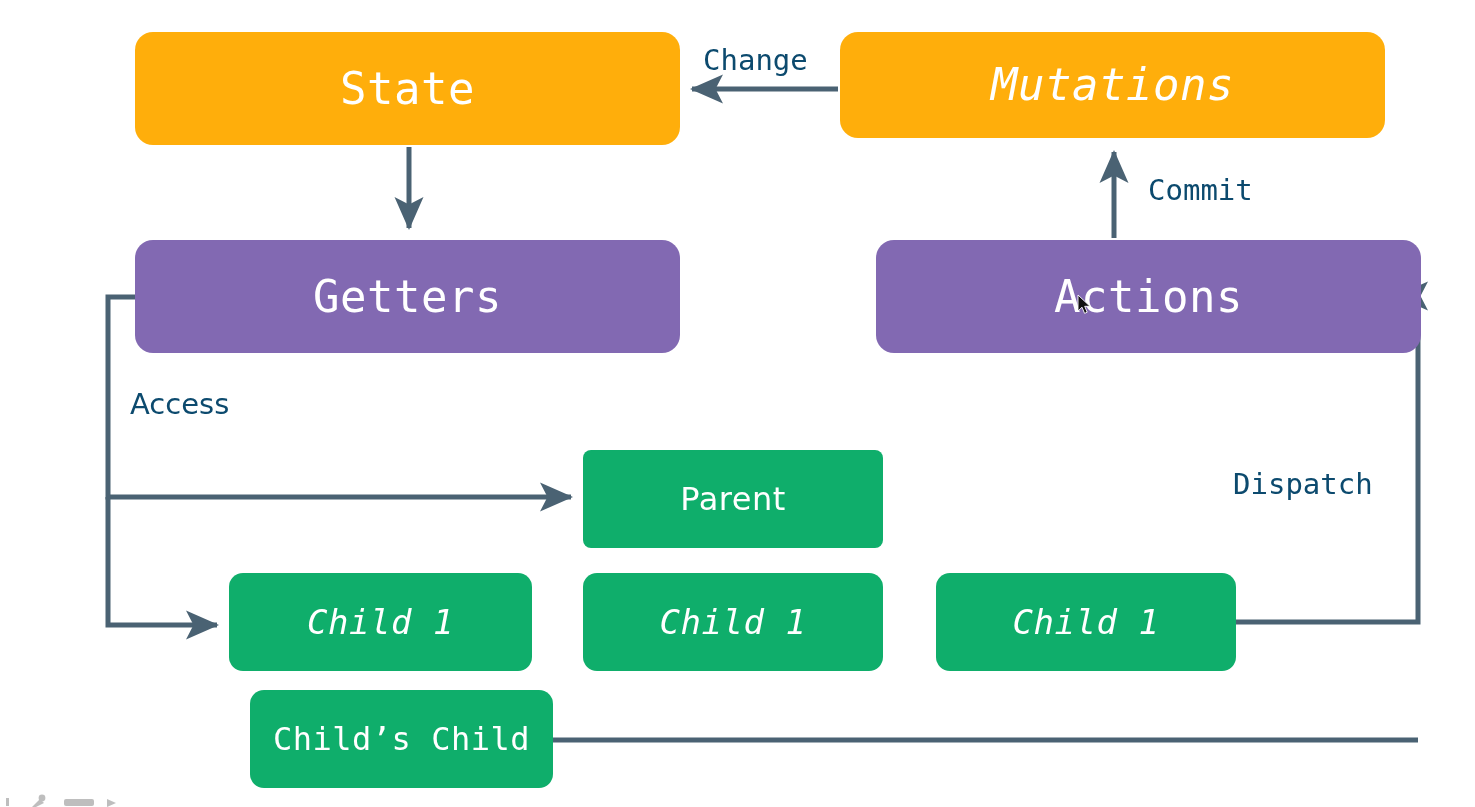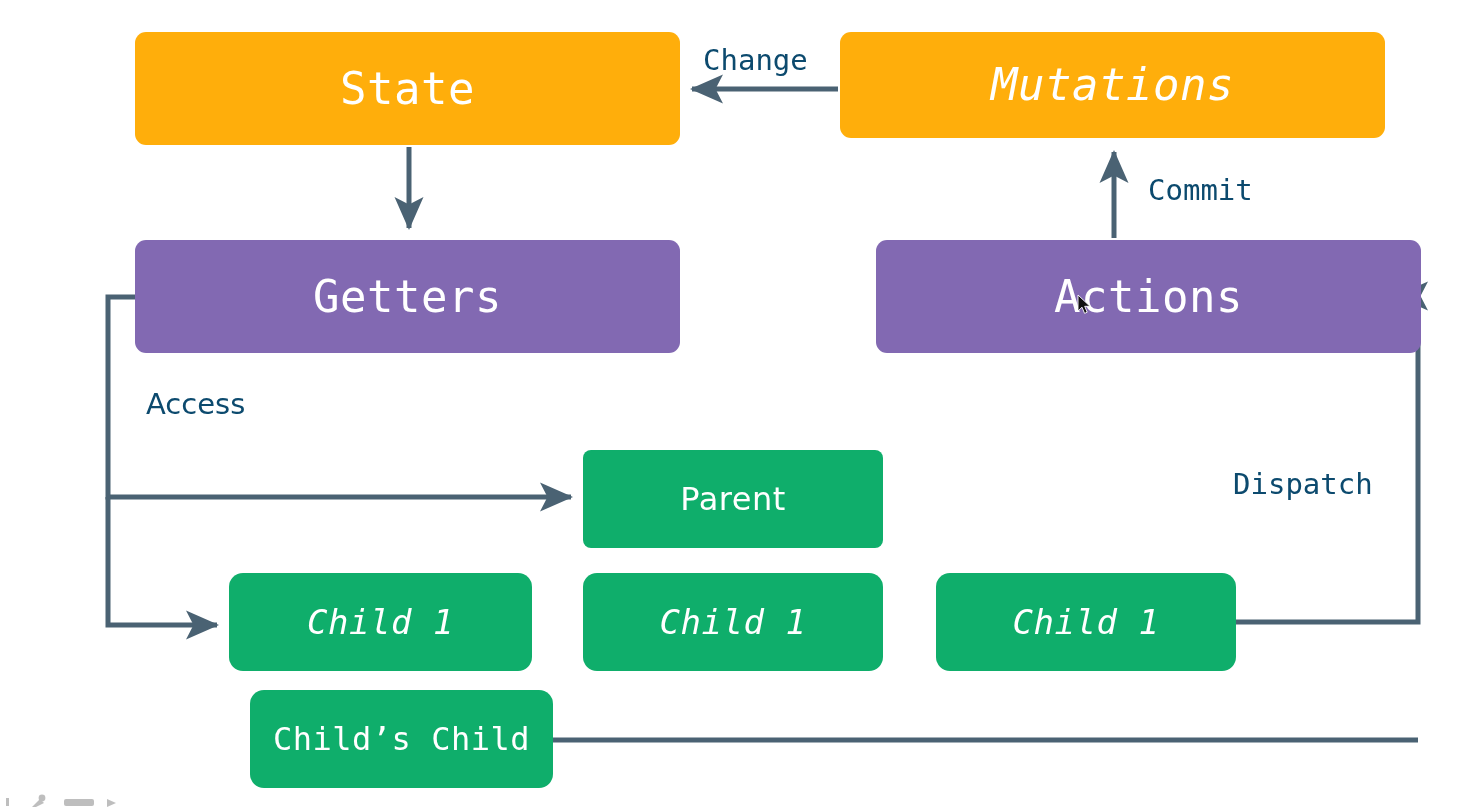--- a/index.html
+++ b/index.html
@@ -23,21 +23,21 @@
     top: 0;
     width: 1475px;
     height: 807px;
     pointer-events: none;
   }
   .node {
     position: absolute;
     display: flex;
     align-items: center;
     justify-content: center;
-    border-radius: 11px;
+    border-radius: 18px;
     color: #ffffff;
     text-align: center;
     box-sizing: border-box;
     user-select: none;
   }
   .node-orange { background: #FFAE0B; }
   .node-purple { background: #8269B2; }
   .node-green  { background: #0FAE6B; }
 
   .node-label {
@@ -62,21 +62,20 @@
     white-space: nowrap;
     user-select: none;
   }
   .edge-label-mono {
     font-family: "DejaVu Sans Mono", monospace;
     font-size: 29px;
   }
   .edge-label-sans {
     font-family: "DejaVu Sans", sans-serif;
     font-size: 29px;
-    margin-left: 16px;
   }
 
   #cursor {
     position: absolute;
     width: 16px;
     height: 22px;
     pointer-events: none;
   }
 
   .toolbar-strip {

